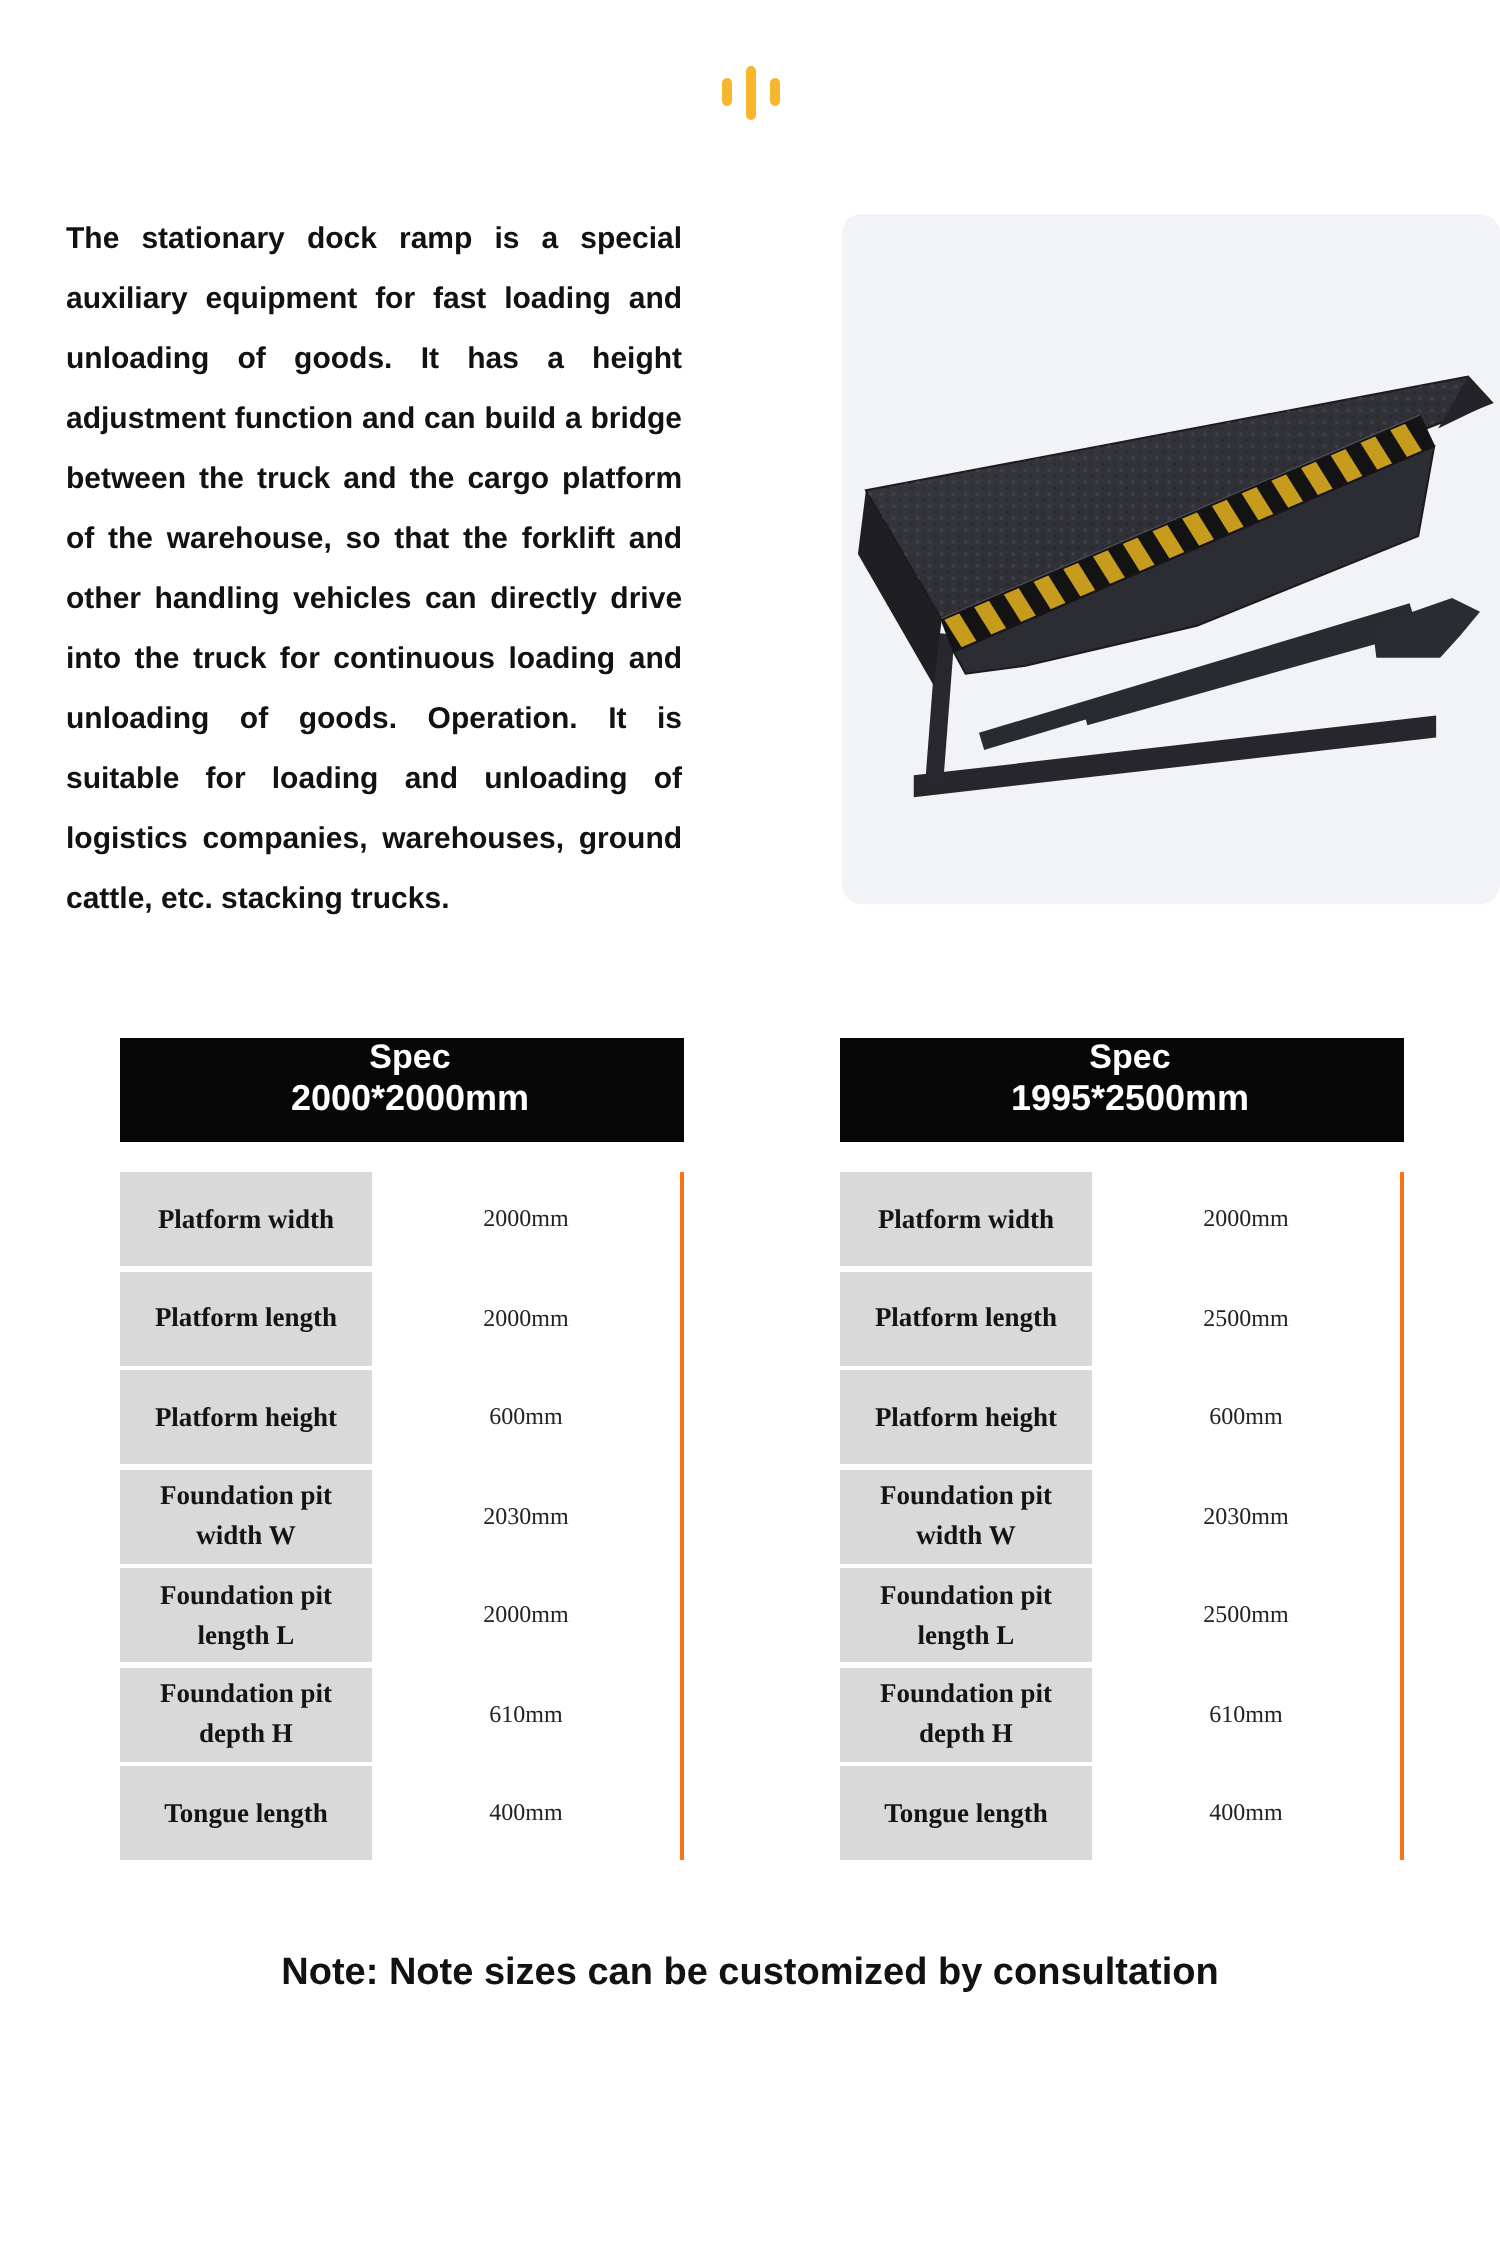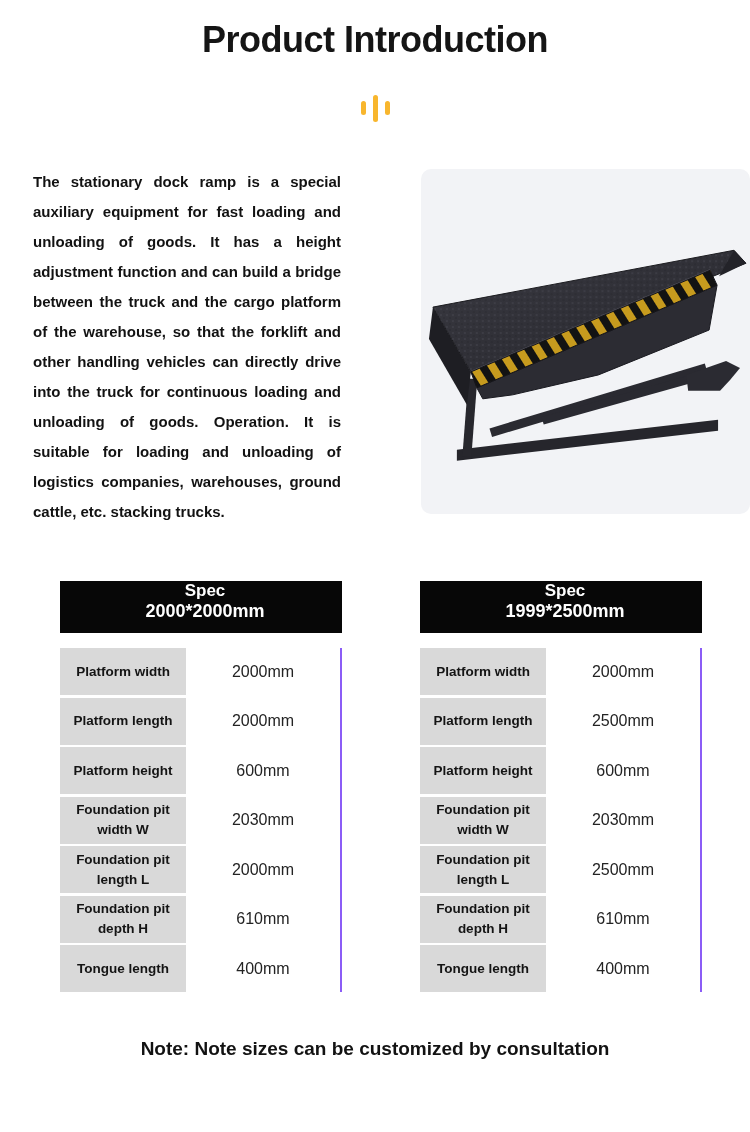--- a/index.html
+++ b/index.html
@@ -59,46 +59,46 @@
     padding: 0 12px 0 20px;
     flex-direction: column;
   }
   .spec-header .spec-label { font-size: 17px; font-weight: 700; }
   .spec-header .spec-size  {
     flex: 1; text-align: left;
     font-size: 18px; font-weight: 700; letter-spacing: 0;
   }
   .spec-body {
     margin-top: 15px;
-    border-right: 2px solid #8b5cf6;
+    border-right: 2px solid #f97316;
+    font-family: Liberation Serif, serif;
   }
   .spec-row { display: flex; height: 47px; margin-bottom: 2.5px; }
   .spec-row:last-child { margin-bottom: 0; }
   .cell-label {
     width: 126px; background: #d9d9d9;
     display: flex; align-items: center; justify-content: center;
     text-align: center; padding: 0 8px;
     font-size: 13.5px; font-weight: 700; line-height: 1.45; color: #141414;
   }
   .cell-value {
     flex: 1; display: flex; align-items: center; justify-content: center;
-    font-size: 16px; font-weight: 400; color: #232323;
+    font-size: 12px; font-weight: 400; color: #232323;
   }
 
   .note {
     margin-top: 46px; text-align: center;
     font-size: 19px; font-weight: 700; color: #121212;
   }
 </style>
 </head>
 <body>
 
 <div class="page">
 
-  <h1 class="page-title">Product Introduction</h1>
 
   <div class="accent-icon">
     <span class="bar short"></span>
     <span class="bar tall"></span>
     <span class="bar short"></span>
   </div>
 
   <div class="content">
     <p class="intro-paragraph">The stationary dock ramp is a special auxiliary equipment for fast loading and unloading of goods. It has a height adjustment function and can build a bridge between the truck and the cargo platform of the warehouse, so that the forklift and other handling vehicles can directly drive into the truck for continuous loading and unloading of goods. Operation. It is suitable for loading and unloading of logistics companies, warehouses, ground cattle, etc. stacking trucks.</p>
 
@@ -174,21 +174,21 @@
         <div class="spec-row">
           <div class="cell-label">Tongue length</div>
           <div class="cell-value">400mm</div>
         </div>
       </div>
     </div>
 
     <div class="spec-table">
       <div class="spec-header">
         <span class="spec-label">Spec</span>
-        <span class="spec-size">1999*2500mm</span>
+        <span class="spec-size">1995*2500mm</span>
       </div>
       <div class="spec-body">
         <div class="spec-row">
           <div class="cell-label">Platform width</div>
           <div class="cell-value">2000mm</div>
         </div>
         <div class="spec-row">
           <div class="cell-label">Platform length</div>
           <div class="cell-value">2500mm</div>
         </div>

